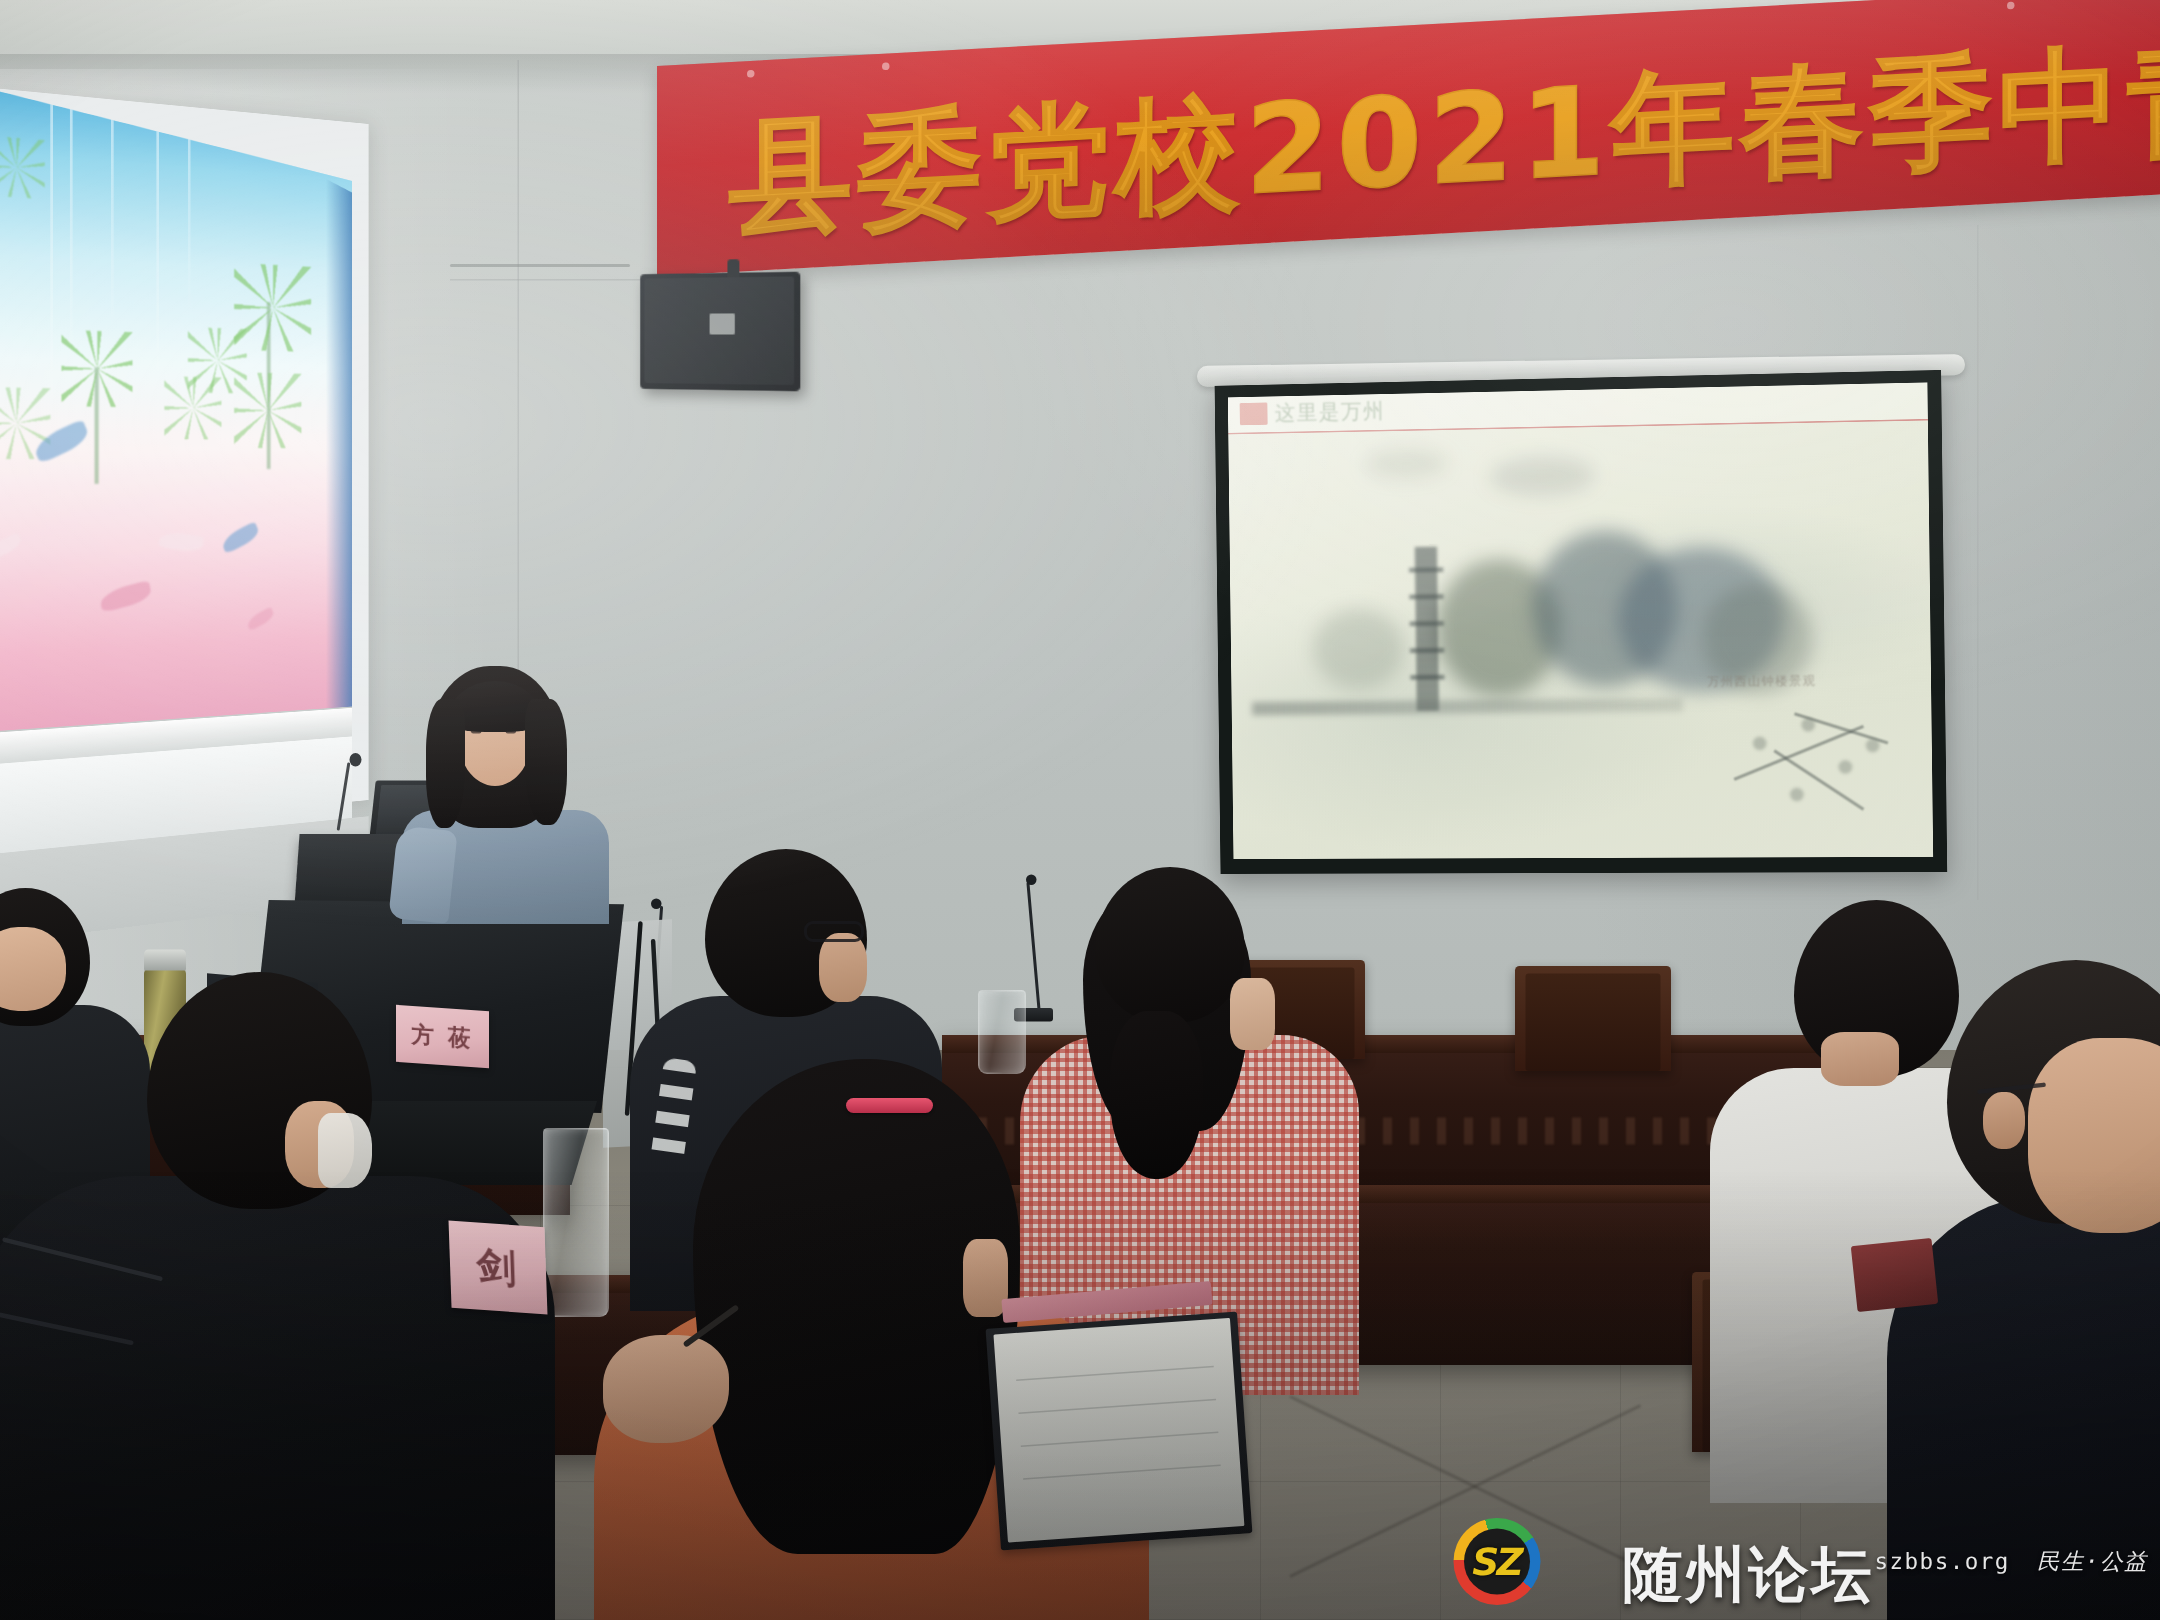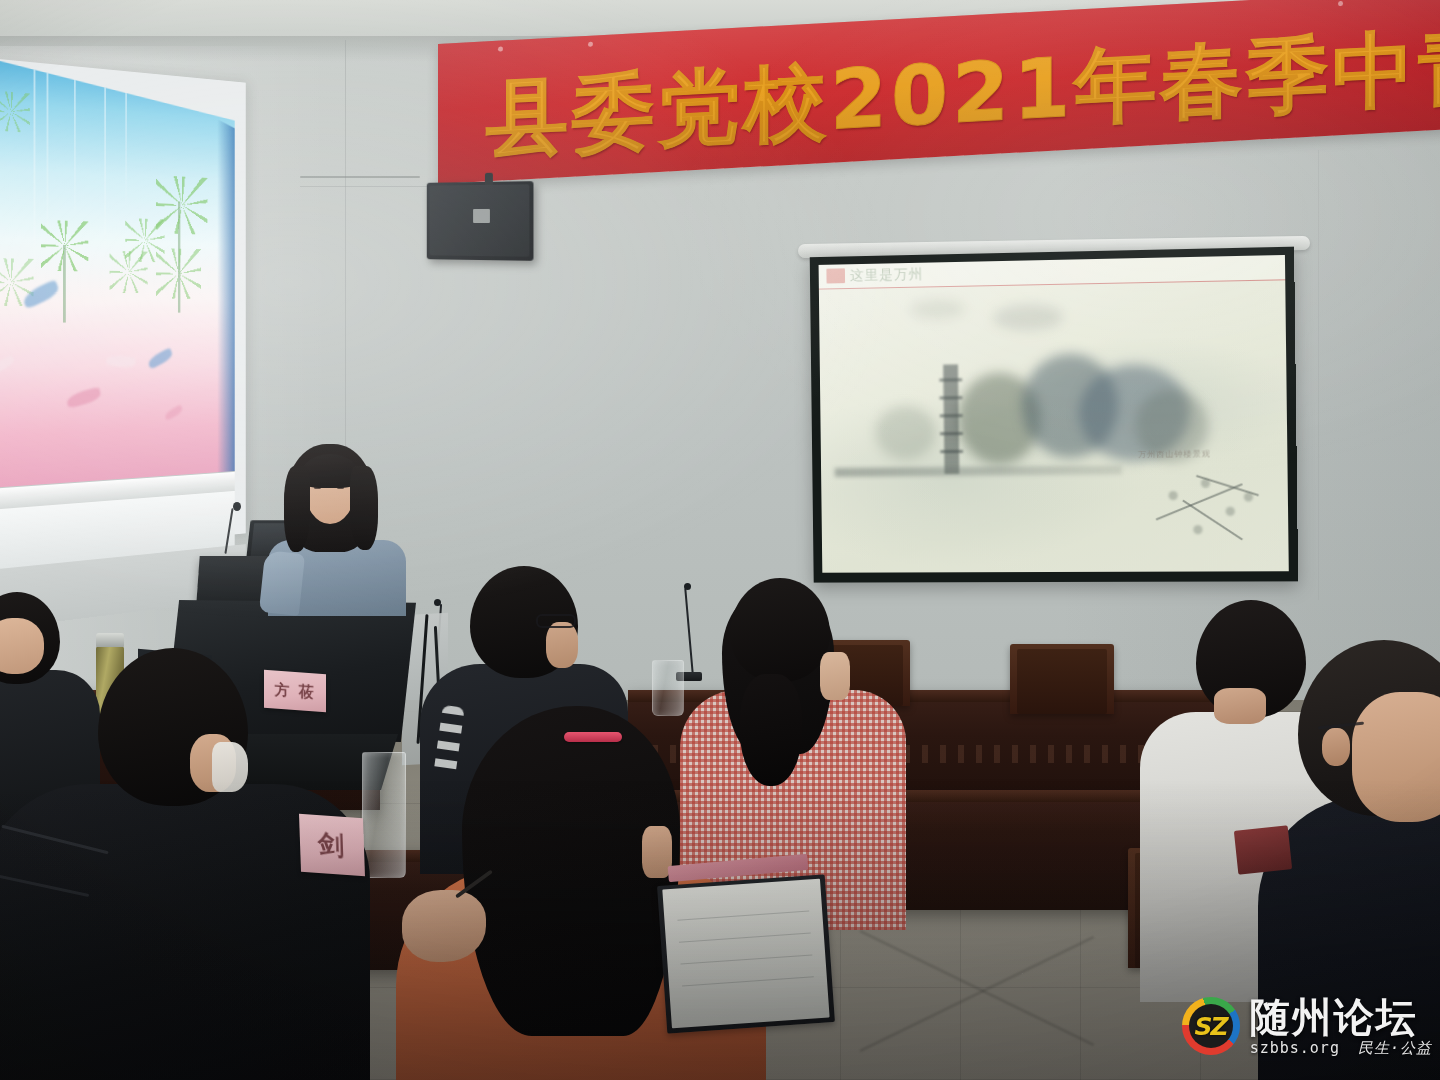--- a/index.html
+++ b/index.html
@@ -550,22 +550,22 @@
       radial-gradient(46% 34% at 80% 20%, rgba(255,255,255,.10), transparent 72%);
   }
   .dark-foreground{
     position:absolute; left:0; bottom:0; width:1440px; height:300px;
     pointer-events:none;
     background:linear-gradient(180deg, rgba(10,10,12,0) 0%, rgba(10,10,12,.28) 60%, rgba(8,8,10,.44) 100%);
   }
 
   
   .watermark {
-    position:absolute; right:8px; bottom:24px;
-    display:flex; align-items:flex-start; gap:10px;
+    position:absolute; right:8px; bottom:10px;
+    display:flex; align-items:flex-end; gap:10px;
     z-index:60;
   }
   .wm-logo {
     position:relative; width:58px; height:58px; border-radius:50%;
     background:conic-gradient(from 200deg,
       #e03b2e 0deg 72deg,
       #f2b21c 72deg 144deg,
       #3aa84a 144deg 216deg,
       #1d74c4 216deg 288deg,
       #e03b2e 288deg 360deg);
@@ -576,21 +576,21 @@
     background:#1b1b1b;
   }
   .wm-logo-text{
     position:relative; z-index:2;
     font-family:"DejaVu Sans","Liberation Sans",sans-serif;
     font-weight:bold; font-style:italic; font-size:25px;
     color:#e8c21a;
     text-shadow:0 0 3px rgba(0,0,0,.8);
     letter-spacing:-2px;
   }
-  .wm-right{ display:flex; flex-direction:column; line-height:1; }
+  .wm-right{ display:flex; flex-direction:row; line-height:1;margin-left:45px; }
   .wm-cn{
     font-family:"DejaVu Sans","Liberation Sans",sans-serif;
     font-weight:bold; font-size:40px; color:#f2f2f2;
     letter-spacing:2px;
     text-shadow:0 2px 4px rgba(0,0,0,.75);
   }
   .wm-sub{
     margin-top:4px;
     font-family:"DejaVu Sans Mono","Liberation Mono",monospace;
     font-size:15px; color:#e6e6e6; letter-spacing:1px;

